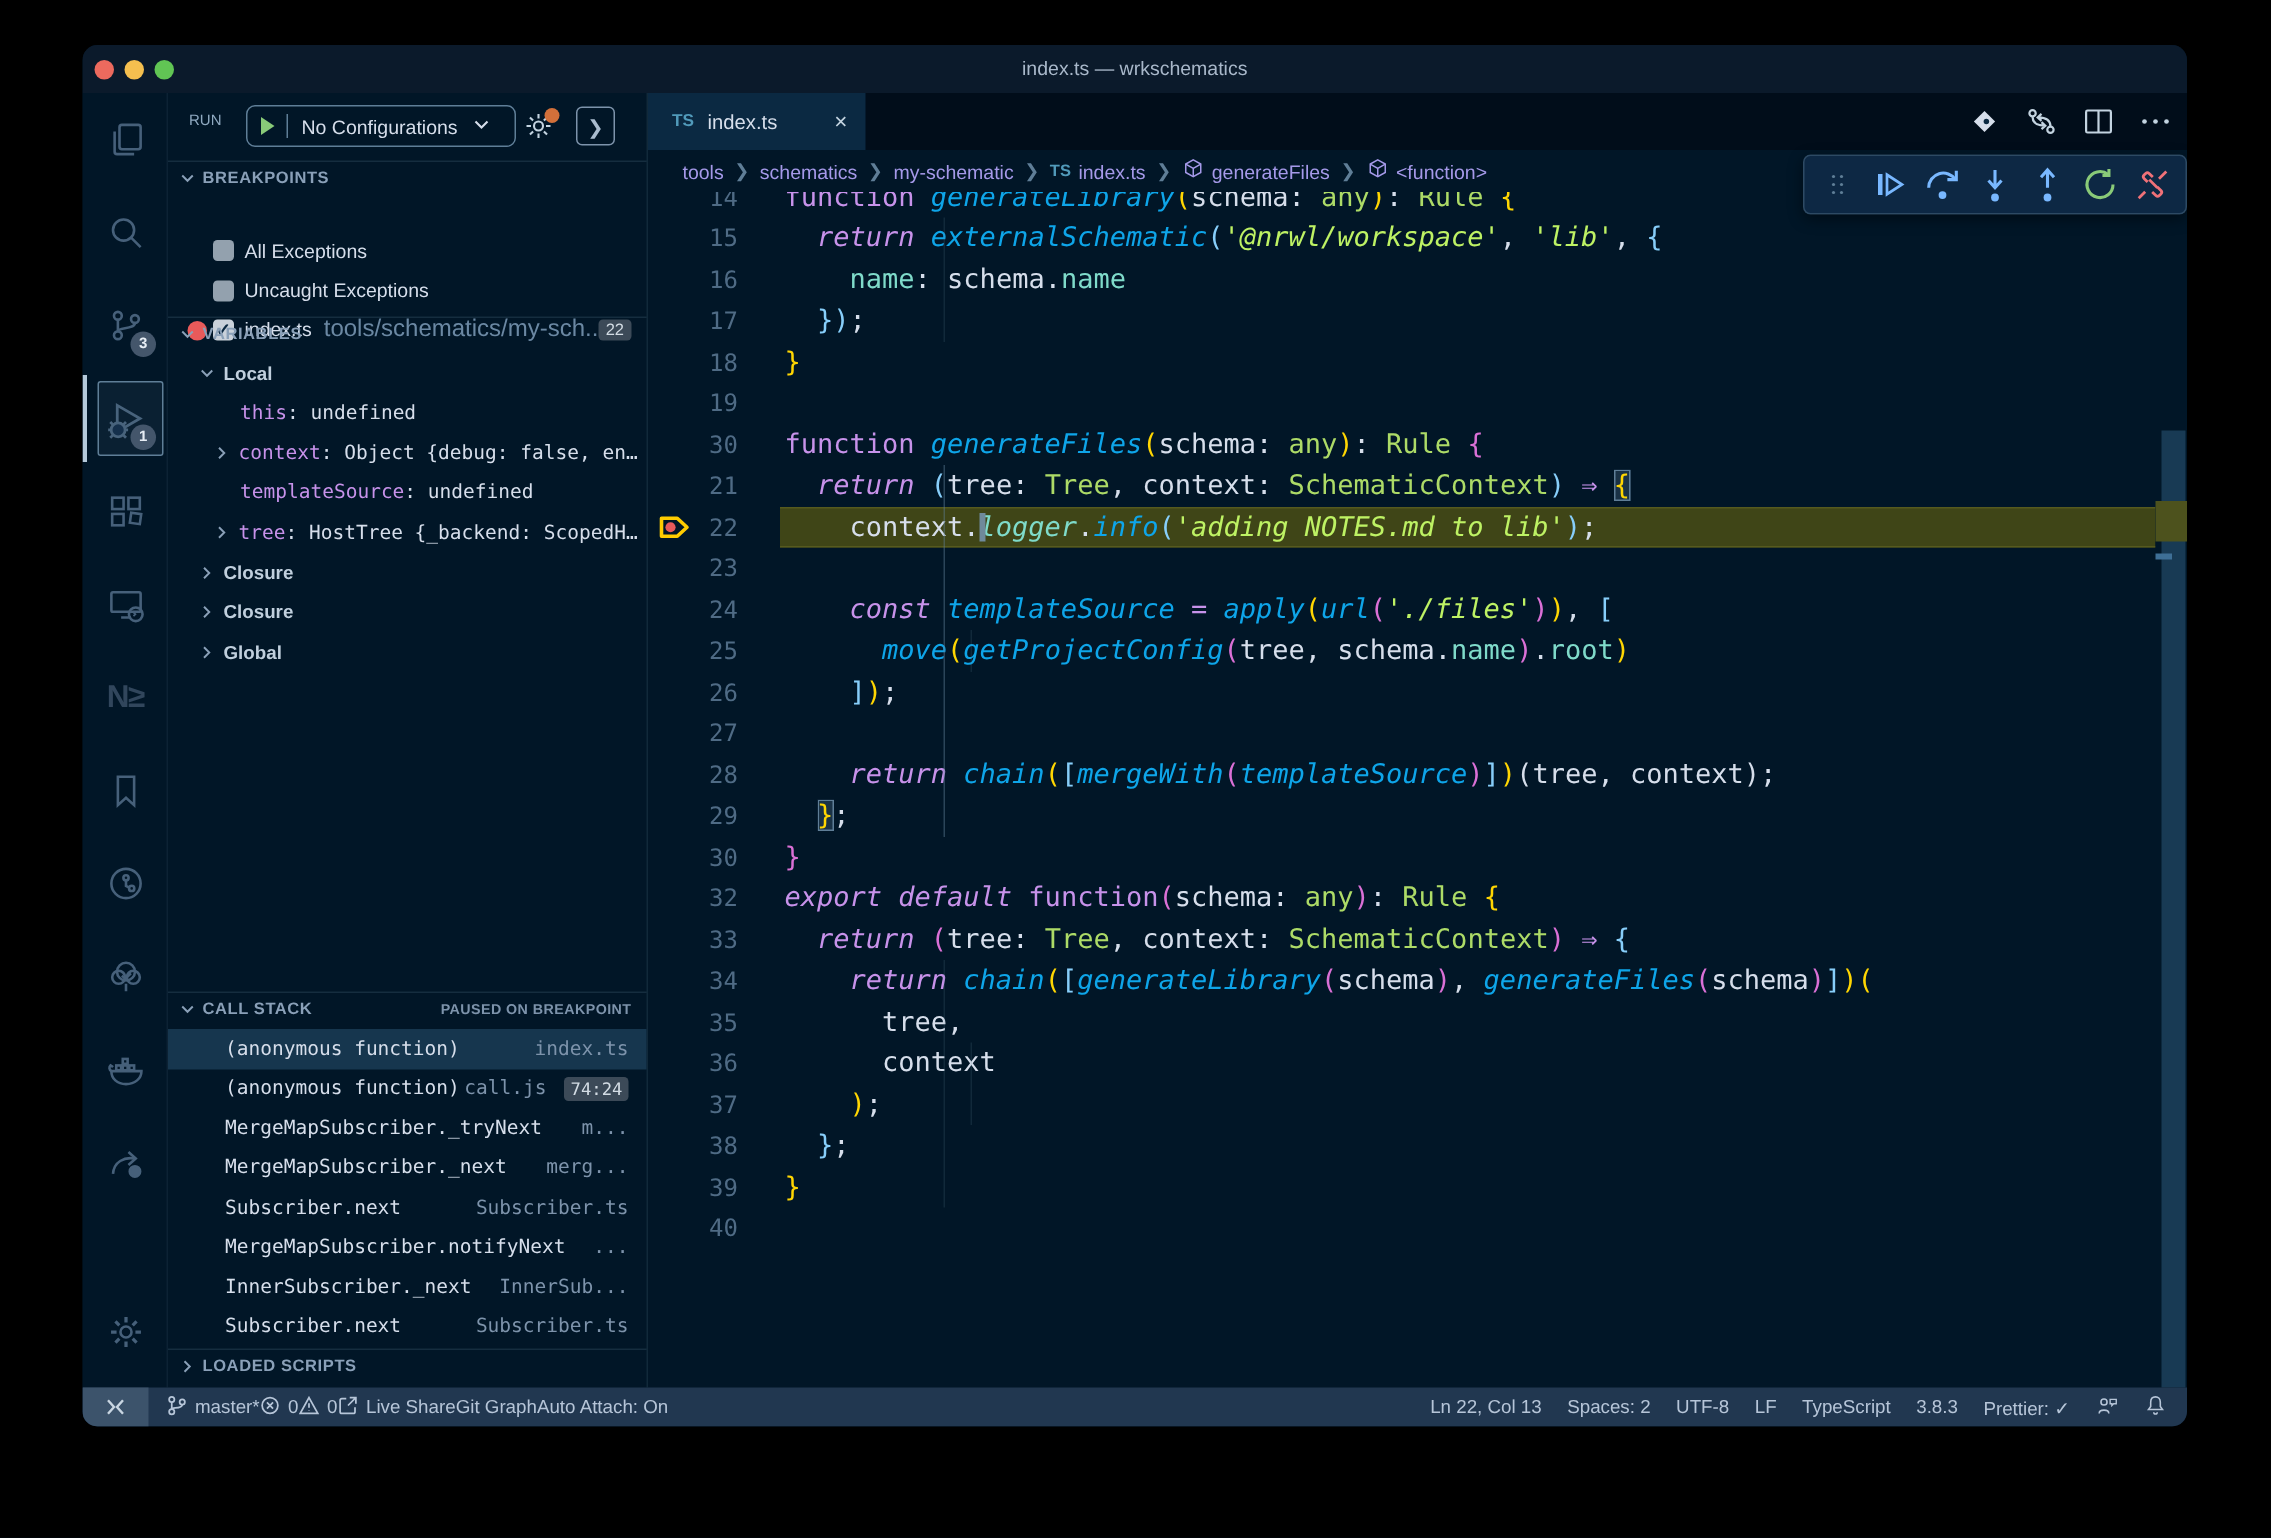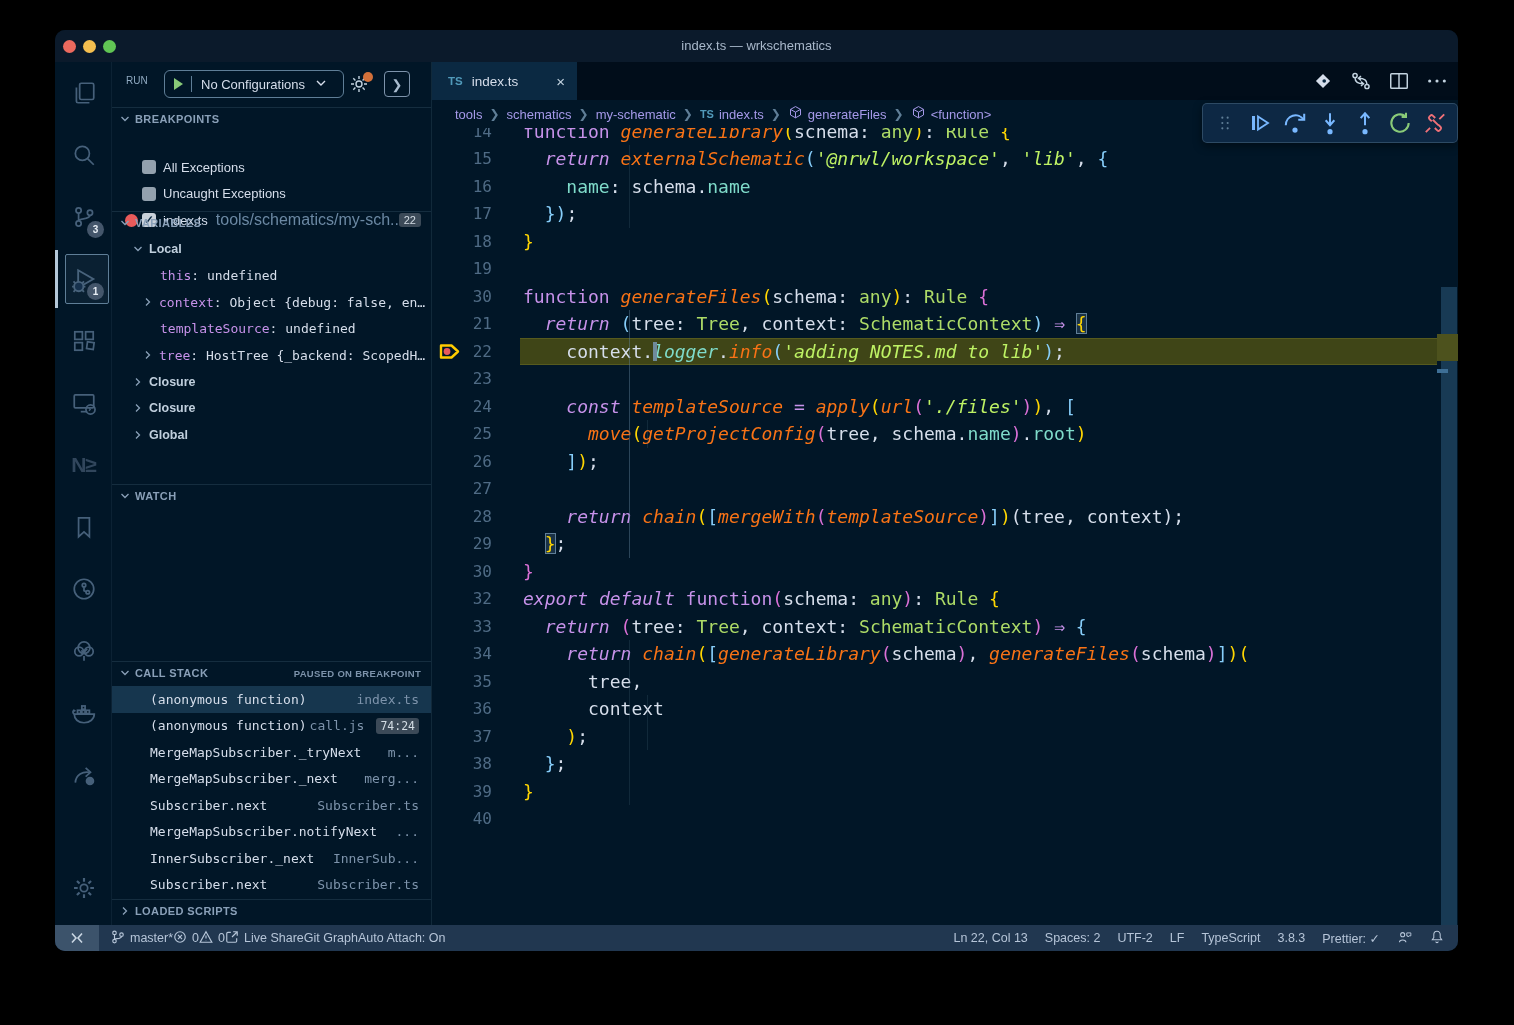--- a/index.html
+++ b/index.html
@@ -110,21 +110,21 @@
   .gut .num { position:absolute; right:28px; width:60px; text-align:right; color:#4f6b85;
     font-size:16px; font-family:"DejaVu Sans Mono", monospace; }
   .gut .bp-arrow { position:absolute; left:7px; top:5px; }
   .codeln { flex:1; position:relative; height:100%; display:flex; align-items:center;
     padding-left:3px; white-space:pre; }
   .codeln.current { background:#3f4517; border-top:1px solid #565a1e; border-bottom:1px solid #565a1e; }
   .cursor { position:absolute; left:133px; top:3px; bottom:3px; width:4px; background:#6f8a9b; }
 
   .k  { color:#c792ea; }
   .ki { color:#c792ea; font-style:italic; }
-  .f  { color:#f97316; font-style:italic; }
+  .f  { color:#0ea5e9; font-style:italic; }
   .ty { color:#addb67; }
   .s  { color:#bef264;font-style:italic; }
   .p  { color:#d6deeb; }
   .pr { color:#7fdbca; }
   .pri{ color:#7fdbca; font-style:italic; }
   .bg { color:#ffd602; }
   .bo { color:#da70d6; }
   .bb { color:#87cefa; }
   .m  { box-shadow:inset 0 0 0 1px #5f7e97; background:rgba(95,126,151,.28); }
   .guide { position:absolute; width:1px; background:rgba(95,126,151,.18); }
@@ -370,28 +370,20 @@
           <div class="var-row" style="top: 359.5px; padding-left: 21px;">
             <span class="chev">
               <svg width="10" height="10" viewBox="0 0 10 10">
                 <path d="M3 1.5L6.5 5 3 8.5" fill="none" stroke="#8aa0b8" stroke-width="1.3"></path>
               </svg>
             </span>
             <span class="var-scope">Global</span>
           </div>
         </div>
 
-      <div class="sec-header" style="top:422px">
-        <span class="chev">
-          <svg width="10" height="10" viewBox="0 0 10 10">
-              <path d="M1.5 3l3.5 3.5L8.5 3" fill="none" stroke="#8aa0b8" stroke-width="1.3"></path>
-            </svg>
-        </span>
-        <span>WATCH</span>
-      </div>
 
       <div class="sec-header" style="top:599px">
         <span class="chev">
           <svg width="10" height="10" viewBox="0 0 10 10">
               <path d="M1.5 3l3.5 3.5L8.5 3" fill="none" stroke="#8aa0b8" stroke-width="1.3"></path>
             </svg>
         </span>
         <span>CALL STACK</span>
         <span class="sec-right">PAUSED ON BREAKPOINT</span>
       </div>
@@ -788,21 +780,21 @@
           </div>
         </div>
       <div class="sb-right" id="sb-right">
           <div class="sb-item">
             <span>Ln 22, Col 13</span>
           </div>
           <div class="sb-item">
             <span>Spaces: 2</span>
           </div>
           <div class="sb-item">
-            <span>UTF-2</span>
+            <span>UTF-8</span>
           </div>
           <div class="sb-item">
             <span>LF</span>
           </div>
           <div class="sb-item">
             <span>TypeScript</span>
           </div>
           <div class="sb-item">
             <span>3.8.3</span>
           </div>

